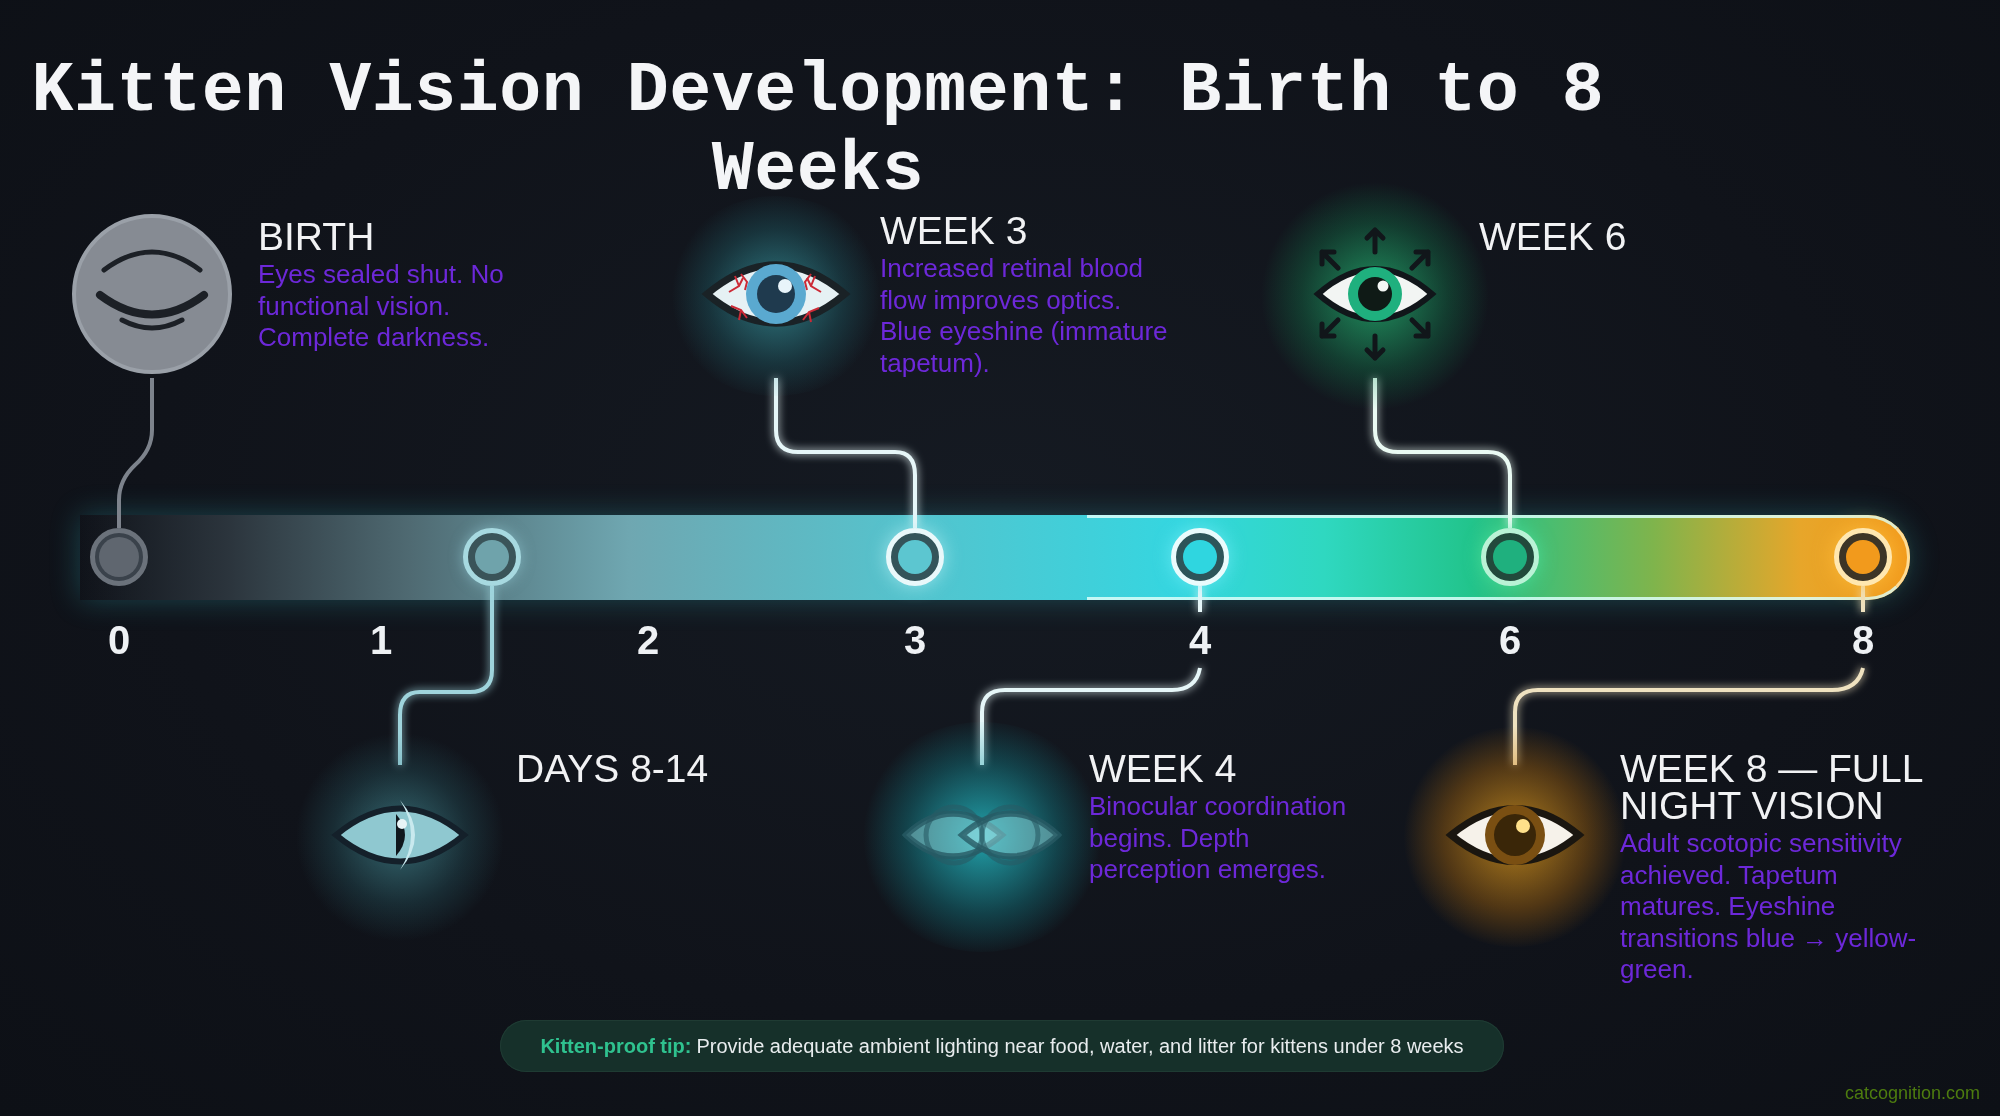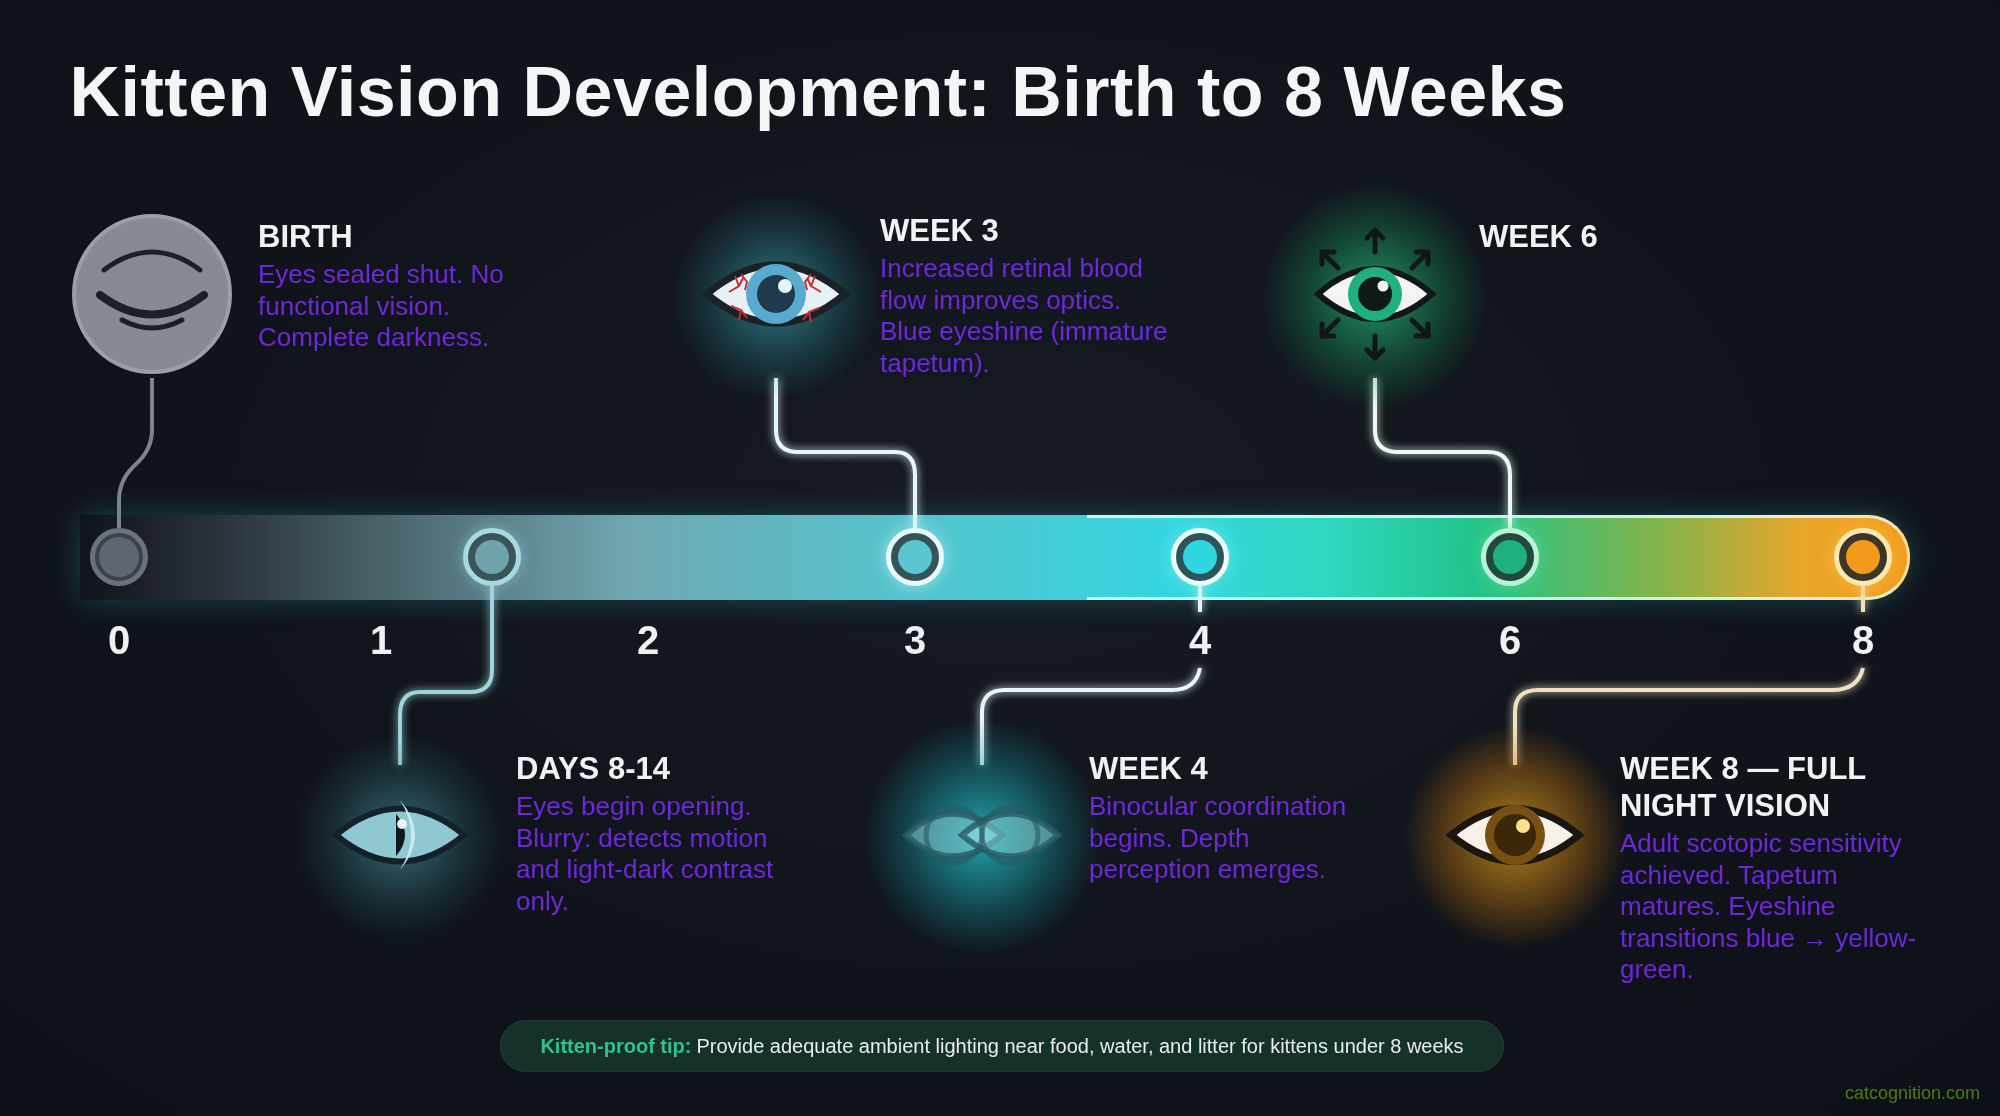--- a/index.html
+++ b/index.html
@@ -4,21 +4,21 @@
 <style>
   html, body { margin:0; padding:0; }
   body {
     width:2000px; height:1116px; overflow:hidden; position:relative;
     background: radial-gradient(ellipse at 50% 45%, #151a22 0%, #10131a 60%, #0d1016 100%);
     font-family: "Liberation Sans", "DejaVu Sans", sans-serif;
     color:#eef1f4;
   }
   .title {
     position:absolute; left:0; top:52px; width:1636px; text-align:center;
-    font-size:70px; font-weight:700; letter-spacing:0.5px; color:#f4f5f7;
+    font-size:70px; font-weight:700; letter-spacing:0.5px; color:#f4f5f7;font-family:Liberation Mono, monospace;
   }
   .bar {
     position:absolute; left:80px; top:515px; width:1830px; height:85px;
     border-radius:0 42px 42px 0;
     background: linear-gradient(90deg,
       rgba(40,48,58,0.0) 0%, #2b343c 8%, #4f6a72 18%, #6fa7b1 30%,
       #55c3cd 45%, #35d6e0 60%, #2fd8c0 68%, #22c48c 76%,
       #7fb44c 86%, #e7a62a 94%, #f29a1c 100%);
     box-shadow: 0 0 30px rgba(60,220,230,0.25);
   }
@@ -38,21 +38,21 @@
     border-radius:50%; transform:translate(-50%,-50%);
   }
   .tick {
     position:absolute; top:618px; transform:translateX(-50%);
     font-size:40px; font-weight:700; color:#eef1f4;
   }
   svg.connectors { position:absolute; left:0; top:0; }
   .glow { position:absolute; border-radius:50%; transform:translate(-50%,-50%); }
   .icon { position:absolute; transform:translate(-50%,-50%); }
   .stage { position:absolute; }
-  .stage .head { font-size:31px; font-weight:700; color:#f1f2f4; line-height:37px; margin-bottom:4px; }
+  .stage .head { font-size:39px; font-weight:400; color:#f1f2f4; line-height:37px; margin-bottom:4px; }
   .stage .desc { font-size:26px; line-height:31.5px; color:#6d28d9; }
   .tip {
     position:absolute; left:500px; top:1020px; width:1004px; height:52px;
     border-radius:26px; background:#16302a; box-shadow: inset 0 0 0 1px #1f3b33;
     display:flex; align-items:center; justify-content:center;
     font-size:20px; color:#e8ecee; white-space:nowrap;
   }
   .tip .tip-label { color:#2fc28f; font-weight:700; margin-right:5px;text-align:right; }
   .watermark { position:absolute; right:20px; top:1083px; font-size:18px; color:#4d7c0f; }
 </style>
@@ -201,21 +201,20 @@
   <div class="head">WEEK 3</div>
   <div class="desc">Increased retinal blood flow improves optics. Blue eyeshine (immature tapetum).</div>
 </div>
 
 <div class="stage" style="left:1479px; top:218px; width:310px;">
   <div class="head">WEEK 6</div>
 </div>
 
 <div class="stage" style="left:516px; top:750px; width:290px;">
   <div class="head">DAYS 8-14</div>
-  <div class="desc">Eyes begin opening. Blurry: detects motion and light-dark contrast only.</div>
 </div>
 
 <div class="stage" style="left:1089px; top:750px; width:270px;">
   <div class="head">WEEK 4</div>
   <div class="desc">Binocular coordination begins. Depth perception emerges.</div>
 </div>
 
 <div class="stage" style="left:1620px; top:750px; width:310px;">
   <div class="head">WEEK 8 — FULL NIGHT VISION</div>
   <div class="desc">Adult scotopic sensitivity achieved. Tapetum matures. Eyeshine transitions blue → yellow-green.</div>

